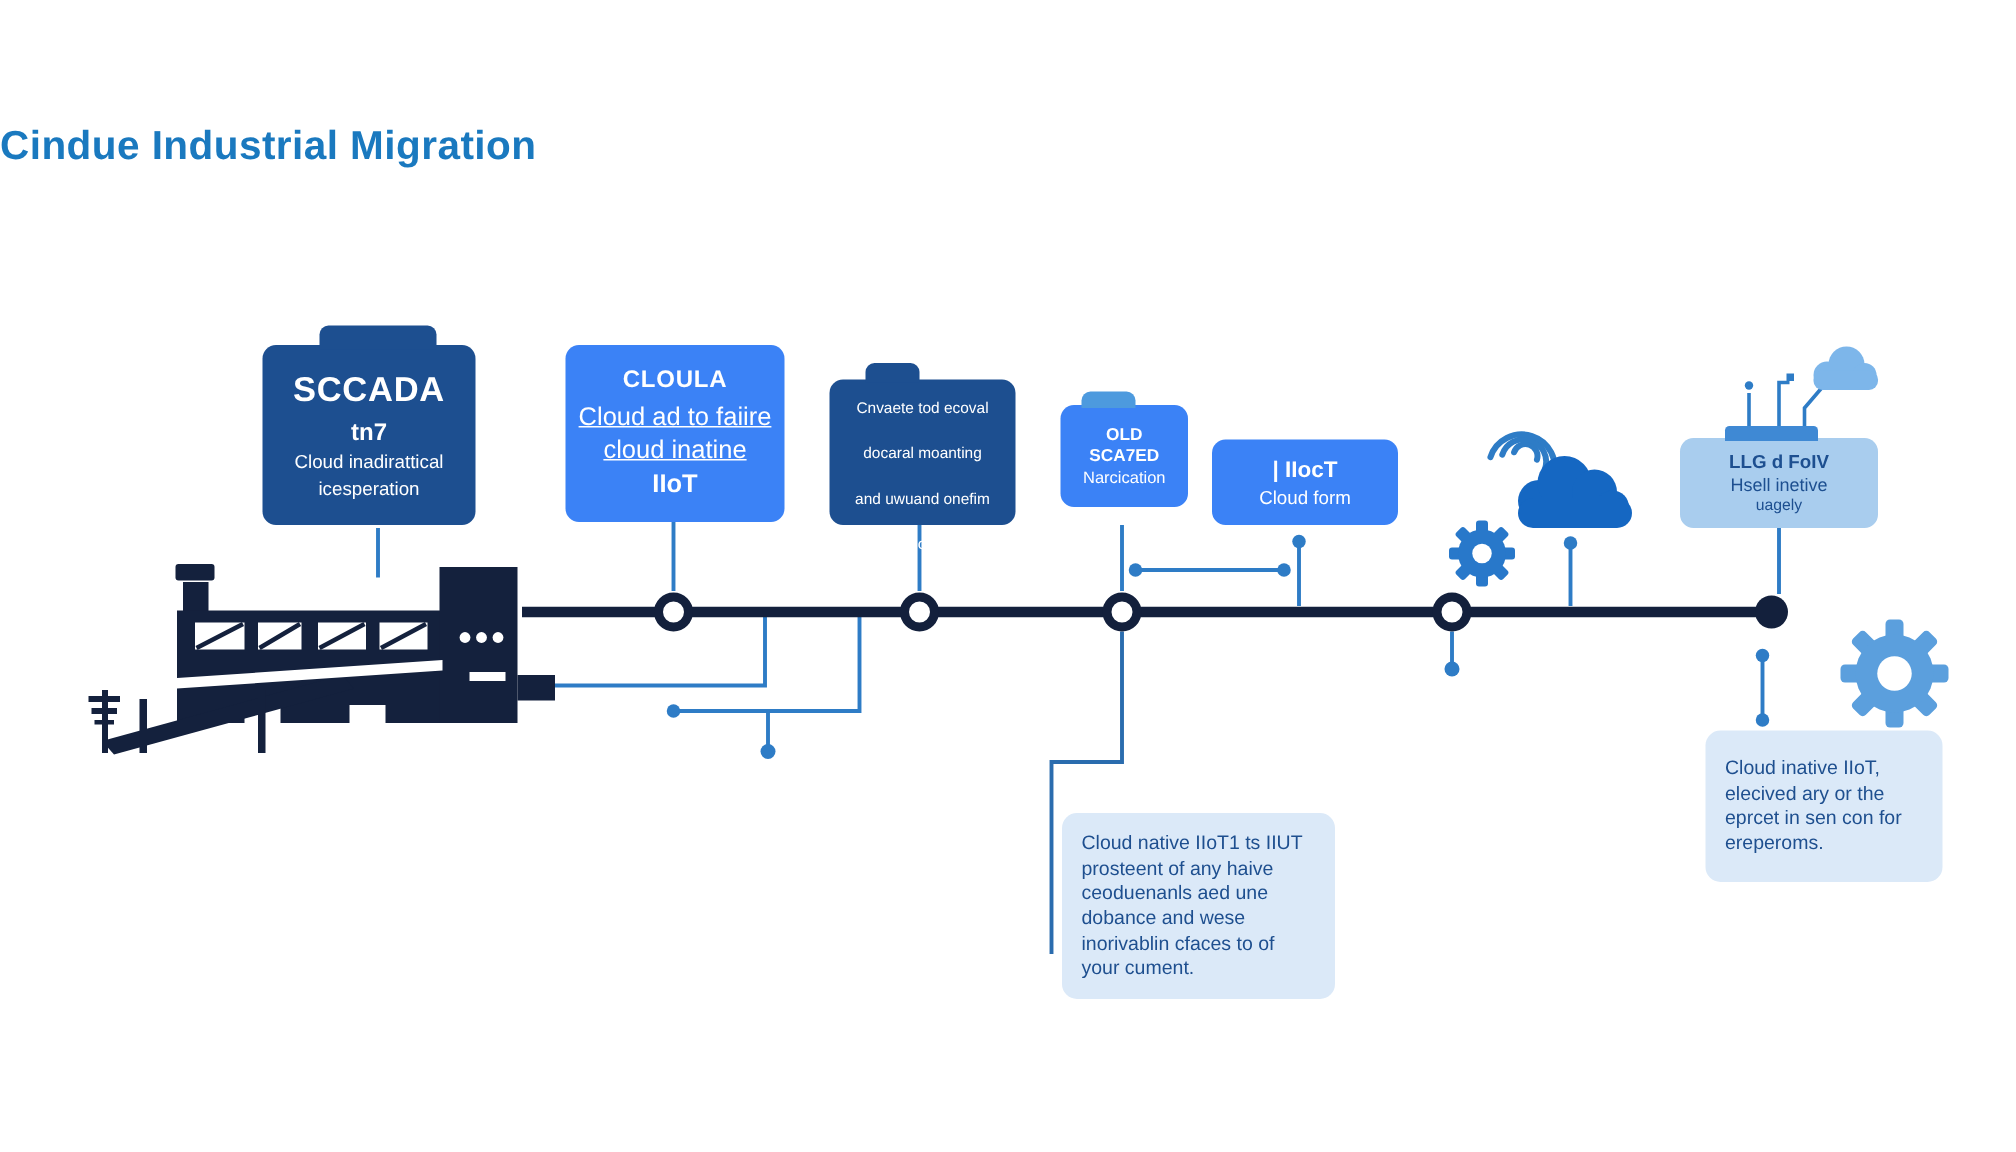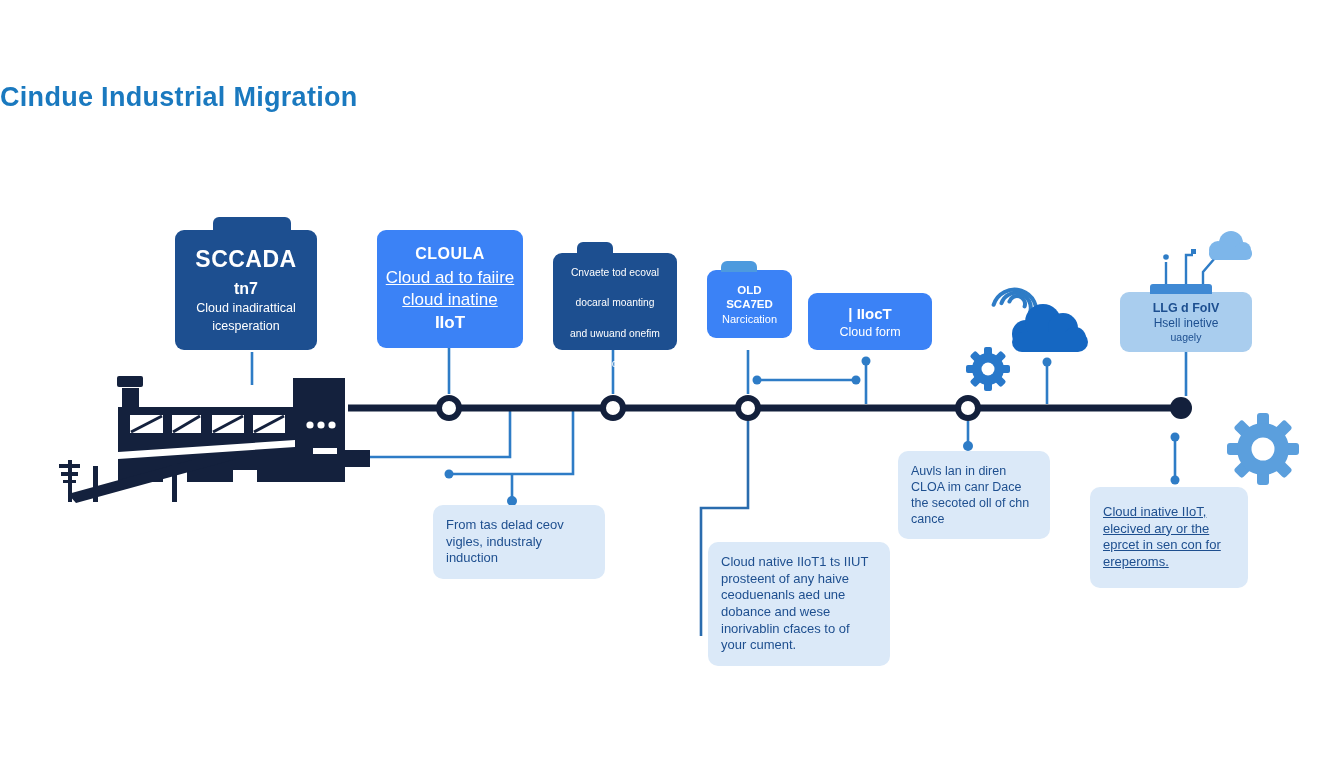--- a/index.html
+++ b/index.html
@@ -45,21 +45,21 @@
   
   .b6{left:1120px;top:292px;width:132px;height:60px;}
   .b6 .tab{left:30px;top:-8px;width:62px;height:10px;background:#3f89d4;border-radius:3px 3px 0 0;}
   .b6 .t{font-size:12.5px;font-weight:bold;}
   .b6 .l{font-size:12px;margin-top:1px;}
   .b6 .s{font-size:10.5px;margin-top:1px;}
   
   .n1{left:433px;top:505px;width:172px;min-height:64px;}
   .n2{left:708px;top:542px;width:182px;min-height:93px;}
   .n3{left:898px;top:451px;width:152px;min-height:62px;font-size:12.5px;}
-  .n4{left:1090px;top:487px;width:158px;min-height:101px;padding-top:17px;text-decoration:underline;}
+  .n4{left:1137px;top:487px;width:158px;min-height:101px;padding-top:17px;}
 </style>
 </head>
 <body>
 
 <div class="canvas">
 
   <svg class="layer" width="1344" height="768" viewBox="0 0 1344 768">
 
     <g stroke="#2e7cc6" stroke-width="2.6" fill="none">
       <path d="M252,352 V385"></path>
@@ -235,18 +235,16 @@
     <div class="t">LLG d FoIV</div>
     <div class="l">Hsell inetive</div>
     <div class="s">uagely</div>
   </div>
 
   <div class="stage-box light b5">
     <div class="t">| IIocT</div>
     <div class="l">Cloud form</div>
   </div>
 
-  <div class="note n1">From tas delad ceov vigles, industraly induction</div>
   <div class="note n2">Cloud native IIoT1 ts IIUT prosteent of any haive ceoduenanls aed une dobance and wese inorivablin cfaces to of your cument.</div>
-  <div class="note n3">Auvls lan in diren CLOA im canr Dace the secoted oll of chn cance</div>
   <div class="note n4">Cloud inative IIoT, elecived ary or the eprcet in sen con for ereperoms.</div>
 
 </div>
 
 </body></html>

